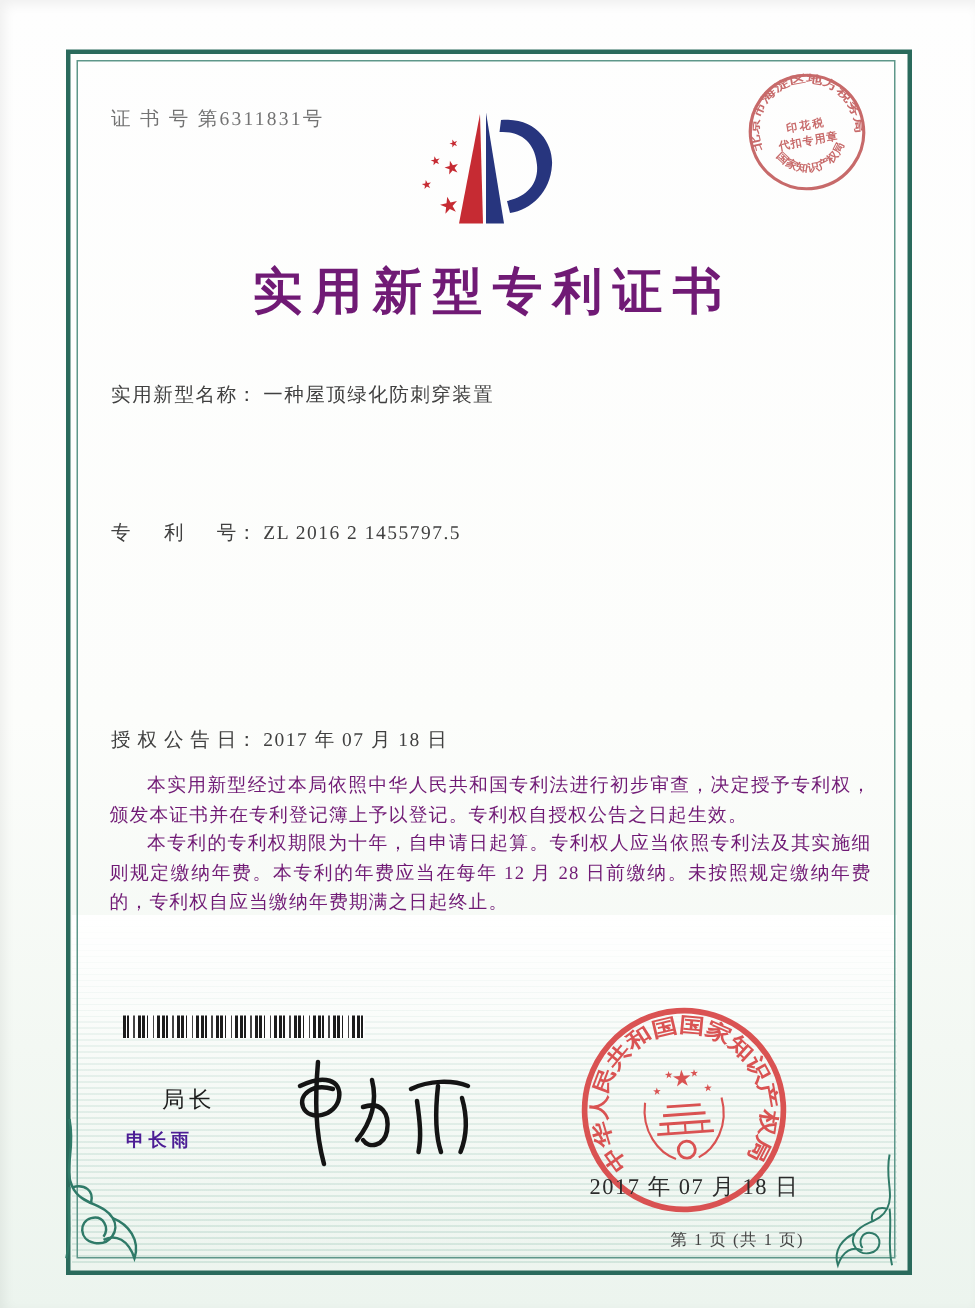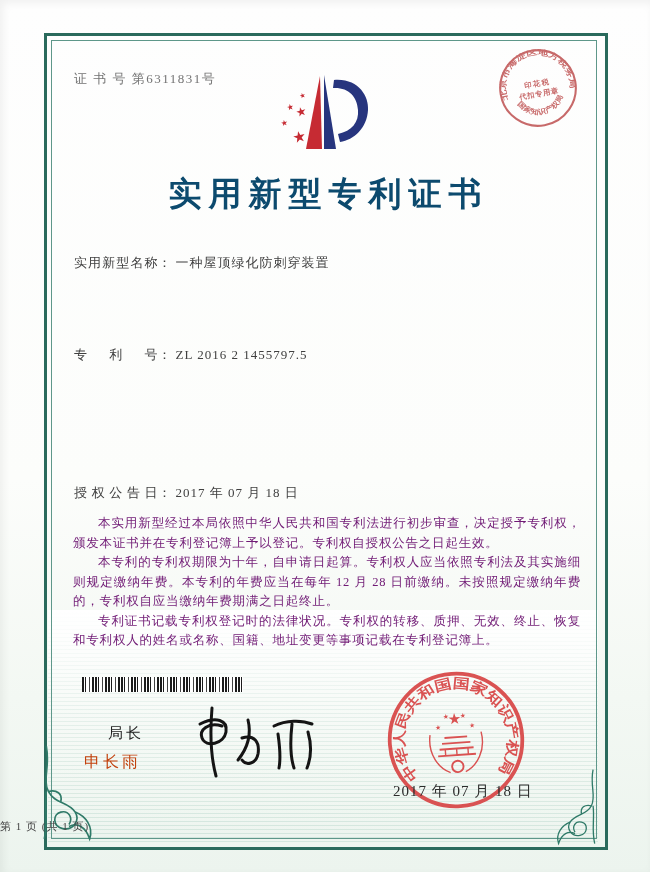--- a/index.html
+++ b/index.html
@@ -13,41 +13,41 @@
                border:3px solid #2a6a5c;z-index:1;}
   .frame-inner{position:absolute;left:51px;top:40px;width:544px;height:797px;
                border:1px solid #5e978a;z-index:1;}
   
   .stripes{position:absolute;left:48px;top:610px;width:550px;height:232px;z-index:0;
            background:
              linear-gradient(180deg,#ffffff 0%,rgba(255,255,255,0.35) 45%,rgba(255,255,255,0) 100%),
              repeating-linear-gradient(0deg,rgba(70,150,125,0.16) 0 1px,rgba(255,255,255,0) 1px 4px);}
   .cert-no{position:absolute;left:74px;top:70px;font-size:13px;letter-spacing:1.5px;color:#737373;z-index:2;}
   .title{position:absolute;left:0;top:172px;width:650px;text-align:center;font-size:33px;
-         font-weight:700;letter-spacing:7px;text-indent:7px;color:#0c4a6e;z-index:2;}
+         font-weight:700;letter-spacing:7px;text-indent:7px;color:#701a75;z-index:2;}
   .field{position:absolute;left:74px;font-size:13px;color:#404040;z-index:2;letter-spacing:0.5px;}
   .flabel{display:inline-block;width:84px;text-align:justify;text-align-last:justify;vertical-align:top;}
   .fcolon{margin:0 4px 0 0;}
   .fvalue{letter-spacing:1px;}
   .f0{top:254px}.f1{top:300px}.f2{top:346px}.f3{top:392px}.f4{top:438px}.f5{top:484px}
   .paras{position:absolute;left:73px;top:514px;width:508px;z-index:2;color:#701a75;}
   .paras p{margin:0;font-size:12.5px;line-height:19.5px;text-indent:2em;letter-spacing:0.8px;text-align:justify;}
   .barcode{position:absolute;left:82px;top:677px;width:161px;height:15px;z-index:2;
            background:repeating-linear-gradient(90deg,#1c1c1c 0 2px,#fff 2px 3px,#1c1c1c 3px 4px,#fff 4px 7px,
                       #444 7px 8px,#fff 8px 10px,#1c1c1c 10px 12px,#fff 12px 13px);}
   .director-label{position:absolute;left:84px;top:724px;font-size:15px;letter-spacing:3px;color:#1d1d1d;
                   font-family:"Liberation Sans","DejaVu Sans",sans-serif;font-weight:500;z-index:2;margin-left:24px;}
-  .director-name{position:absolute;left:84px;top:752px;font-size:16px;letter-spacing:3px;color:#c2410c;
-                 font-family:"Liberation Sans","DejaVu Sans",sans-serif;font-weight:400;z-index:2;}
+  .director-name{position:absolute;left:84px;top:752px;font-size:12px;letter-spacing:3px;color:#4c1d95;
+                 font-family:"Liberation Sans","DejaVu Sans",sans-serif;font-weight:700;z-index:2;}
   .signature{position:absolute;left:182px;top:702px;z-index:2;}
   .logo{position:absolute;left:278px;top:70px;z-index:2;}
   .tax-seal{position:absolute;left:496px;top:46px;z-index:3;opacity:0.87;transform:rotate(-10deg);}
   .grant-seal{position:absolute;left:385px;top:669px;z-index:3;opacity:0.92;transform:rotate(-4deg);}
   .grant-date{position:absolute;left:393px;top:782px;font-size:15px;letter-spacing:1px;color:#2b2b2b;z-index:4;}
-  .footer{position:absolute;left:0;top:819px;width:536px;text-align:left;font-size:11px;
+  .footer{position:absolute;left:0;top:819px;width:536px;text-align:right;font-size:11px;
           letter-spacing:1px;color:#444;z-index:2;}
   .orn{position:absolute;z-index:2;}
   .orn-left{left:38px;top:744px;}
   .orn-right{left:544px;top:768px;transform:scaleX(-1);}
 </style>
 </head>
 <body>
 
 <div class="stage">
   <div class="paper"></div>
@@ -92,21 +92,20 @@
   <div class="field f2">
     <span class="flabel">专利号</span><span class="fcolon">：</span><span class="fvalue">ZL 2016 2 1455797.5</span>
   </div>
   <div class="field f5">
     <span class="flabel">授权公告日</span><span class="fcolon">：</span><span class="fvalue">2017 年 07 月 18 日</span>
   </div>
 
   <div class="paras">
     <p>本实用新型经过本局依照中华人民共和国专利法进行初步审查，决定授予专利权，颁发本证书并在专利登记簿上予以登记。专利权自授权公告之日起生效。</p>
     <p>本专利的专利权期限为十年，自申请日起算。专利权人应当依照专利法及其实施细则规定缴纳年费。本专利的年费应当在每年 12 月 28 日前缴纳。未按照规定缴纳年费的，专利权自应当缴纳年费期满之日起终止。</p>
-    <p>专利证书记载专利权登记时的法律状况。专利权的转移、质押、无效、终止、恢复和专利权人的姓名或名称、国籍、地址变更等事项记载在专利登记簿上。</p>
   </div>
 
   <div class="barcode"></div>
 
   <div class="director-label">局长</div>
   <div class="director-name">申长雨</div>
 
   <svg class="signature" width="140" height="80" viewBox="0 0 140 80">
     <g fill="none" stroke="#141414" stroke-width="3" stroke-linecap="round">
       <path d="M18,22 C34,14 46,18 44,30 C42,42 24,46 20,36 C17,28 26,20 40,24"></path>

